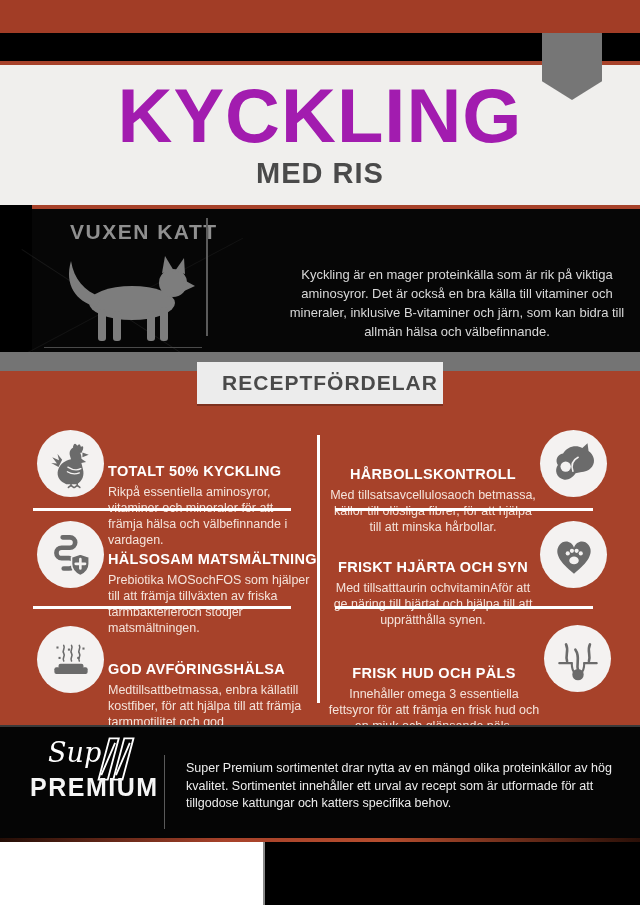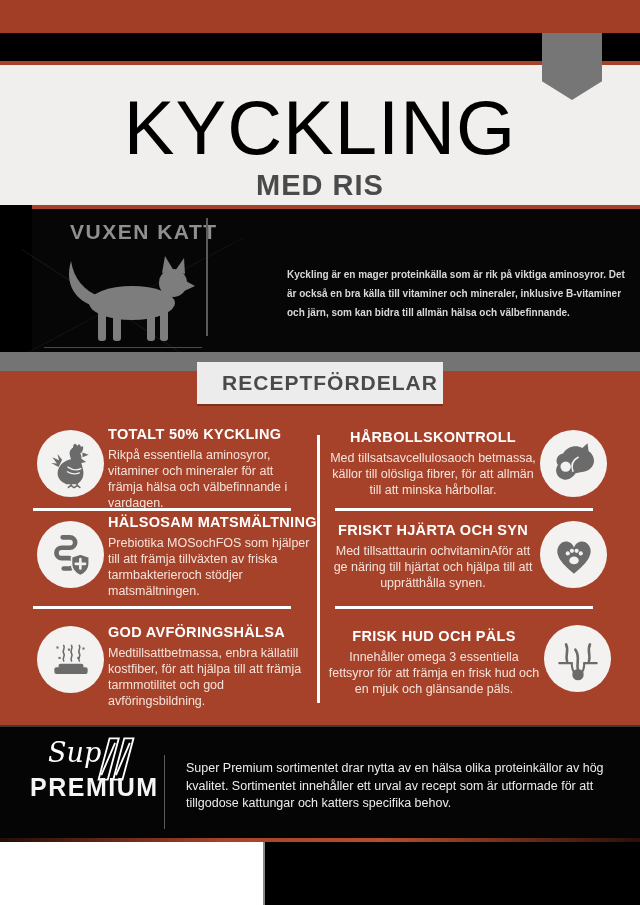--- a/index.html
+++ b/index.html
@@ -6,56 +6,56 @@
   body { background:#222; font-family:"Liberation Sans", sans-serif; }
   .poster { position:relative; width:640px; height:905px; background:#000; overflow:hidden; margin:0 auto; }
 
   
   .band-rust-top   { position:absolute; left:0; top:0;  width:640px; height:33px; background:#A23D26; }
   .band-black-top  { position:absolute; left:0; top:33px; width:640px; height:28px; background:#000; }
   .band-rust-thin  { position:absolute; left:0; top:61px; width:640px; height:4px; background:#A7422A; }
 
   
   .header { position:absolute; left:0; top:65px; width:640px; height:140px; background:#F0EFED; text-align:center; }
-  .header h1 { padding-top:24px; font-size:76px; line-height:78px; font-weight:400; color:#000000; letter-spacing:1px; }
+  .header h1 { padding-top:12px; font-size:76px; line-height:78px; font-weight:700; color:#a21caf; letter-spacing:1px; }
   .header h2 { font-size:29px; line-height:32px; font-weight:700; color:#4A4A4A; letter-spacing:1px; margin-top:2px; }
 
   .ribbon { position:absolute; left:542px; top:33px; width:60px; height:67px; background:#767676; z-index:6;
             clip-path:polygon(0 0, 100% 0, 100% 72%, 50% 100%, 0 72%); }
 
   
   .why { position:absolute; left:0; top:205px; width:640px; height:147px; background:#060606;margin-left:32px; }
   .why-topline { position:absolute; left:0; top:0; width:640px; height:4px; background:#A7422A; }
   .diag1 { position:absolute; left:-10px; top:44px; width:250px; height:1px; background:rgba(255,255,255,0.07); transform:rotate(33deg); transform-origin:left top; }
   .diag2 { position:absolute; left:-10px; top:150px; width:250px; height:1px; background:rgba(255,255,255,0.05); transform:rotate(-28deg); transform-origin:left top; }
   .audience-label { position:absolute; left:38px; top:15px; font-size:21px; font-weight:700; letter-spacing:1.5px; color:#8F8F8F; }
   .cat-holder { position:absolute; left:20px; top:48px; width:152px; height:96px; }
   .cat-ground { position:absolute; left:12px; top:142px; width:158px; height:1px; background:#4A4A4A; }
   .why-vdiv { position:absolute; left:174px; top:13px; width:2px; height:118px; background:#5A5A5A; }
   .why-box { position:absolute; left:300px; top:8px; width:247px; height:42px; background:#F4F4F4;
              display:flex; align-items:center; justify-content:center; box-shadow:0 2px 0 rgba(0,0,0,0.35); }
   .why-box span { font-size:21px; font-weight:700; color:#4A4A4A; letter-spacing:0.5px; }
-  .why-body { position:absolute; left:255px; top:60px; width:340px; text-align:left;
-              font-size:10px; line-height:19px; color:#D8D8D8;font-weight:bold; }
+  .why-body { position:absolute; left:255px; top:60px; width:340px; text-align:center;
+              font-size:13px; line-height:19px; color:#D8D8D8; }
 
   
   .band-gray { position:absolute; left:0; top:352px; width:640px; height:19px; background:#747474; }
 
   
   .benefits { position:absolute; left:0; top:371px; width:640px; height:354px; background:#A7422A; }
   .benefits-title-box { position:absolute; left:197px; top:-9px; width:246px; height:42px; background:#ECECEC;
                         display:flex; align-items:center; justify-content:center; box-shadow:0 2px 0 rgba(0,0,0,0.25); }
   .benefits-title-box span { font-size:21px; font-weight:700; color:#4A4A4A; letter-spacing:1px;margin-left:20px; }
 
   .icon-circle { position:absolute; width:67px; height:67px; border-radius:50%; background:#F4F2F1;
                  display:flex; align-items:center; justify-content:center; }
   .icon-circle svg { width:52px; height:52px; }
 
   .cell { position:absolute; }
-  .cell h3 { font-size:14.5px; font-weight:700; color:#FFFFFF; letter-spacing:0.3px; white-space:nowrap; }
+  .cell h3 { font-size:14.5px; font-weight:700; color:#FFFFFF; letter-spacing:0.3px; white-space:nowrap;margin-top:37px; }
   .cell p  { margin-top:5px; font-size:12.5px; line-height:16px; color:#F4E3DB; }
   .cell.left  { text-align:left; }
   .cell.right { text-align:center; }
 
   .hdiv { position:absolute; height:3px; background:#FFFFFF; width:258px; }
   .vdiv { position:absolute; left:317px; top:64px; width:3px; height:268px; background:#FFFFFF; }
 
   
   .dark-sep { position:absolute; left:0; top:725px; width:640px; height:2px; background:#3A3A3A; }
   .premium { position:absolute; left:0; top:727px; width:640px; height:111px; background:#050505; }
@@ -191,21 +191,21 @@
         </g>
       </svg>
     </div>
 
     <div class="cell left" style="left:108px; top:55px; width:210px;">
       <h3>TOTALT 50% KYCKLING</h3>
       <p style="width:200px;">Rikpå essentiella aminosyror, vitaminer och mineraler för att främja hälsa och välbefinnande i vardagen.</p>
     </div>
     <div class="cell right" style="left:328px; top:58px; width:210px;">
       <h3>HÅRBOLLSKONTROLL</h3>
-      <p>Med tillsatsavcellulosaoch betmassa, källor till olösliga fibrer, för att allmän till att minska hårbollar.</p>
+      <p>Med tillsatsavcellulosaoch betmassa, källor till olösliga fibrer, för att hjälpa till att minska hårbollar.</p>
     </div>
     <div class="cell left" style="left:108px; top:143px; width:210px;">
       <h3>HÄLSOSAM MATSMÄLTNING</h3>
       <p style="width:205px;">Prebiotika MOSochFOS som hjälper till att främja tillväxten av friska tarmbakterieroch stödjer matsmältningen.</p>
     </div>
     <div class="cell right" style="left:328px; top:151px; width:210px;">
       <h3>FRISKT HJÄRTA OCH SYN</h3>
       <p>Med tillsatttaurin ochvitaminAför att ge näring till hjärtat och hjälpa till att upprätthålla synen.</p>
     </div>
     <div class="cell left" style="left:108px; top:253px; width:212px;">
@@ -232,21 +232,21 @@
       <svg width="46" height="52" viewBox="0 0 50 55">
         <g stroke="#FFFFFF" stroke-width="2" fill="none">
           <polygon points="6,50 18,5 28,5 16,50"></polygon>
           <polygon points="22,50 34,5 44,5 32,50"></polygon>
           <path d="M9,45 L24,10 M25,45 L40,10"></path>
         </g>
       </svg>
     </div>
     <div class="brand-word">PREMIUM</div>
     <div class="premium-vdiv"></div>
-    <p class="premium-body">Super Premium sortimentet drar nytta av en hälsa olika proteinkällor av hög kvalitet. Sortimentet innehåller ett urval av recept som är utformade för att tillgodose kattungar och katters specifika behov.</p>
+    <p class="premium-body">Super Premium sortimentet drar nytta av en mängd olika proteinkällor av hög kvalitet. Sortimentet innehåller ett urval av recept som är utformade för att tillgodose kattungar och katters specifika behov.</p>
   </div>
 
   <div class="band-rust-grad"></div>
   <div class="bottom-strip">
     <div class="white-box"></div>
   </div>
 
 </div>
 
 </body></html>

